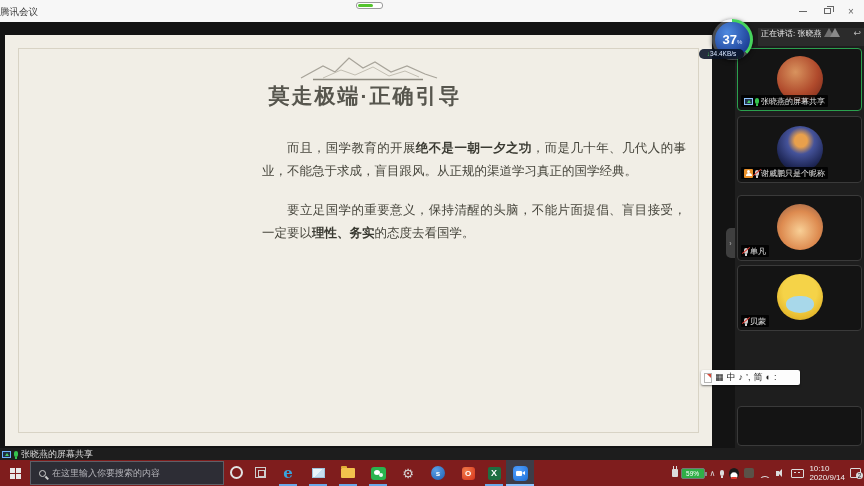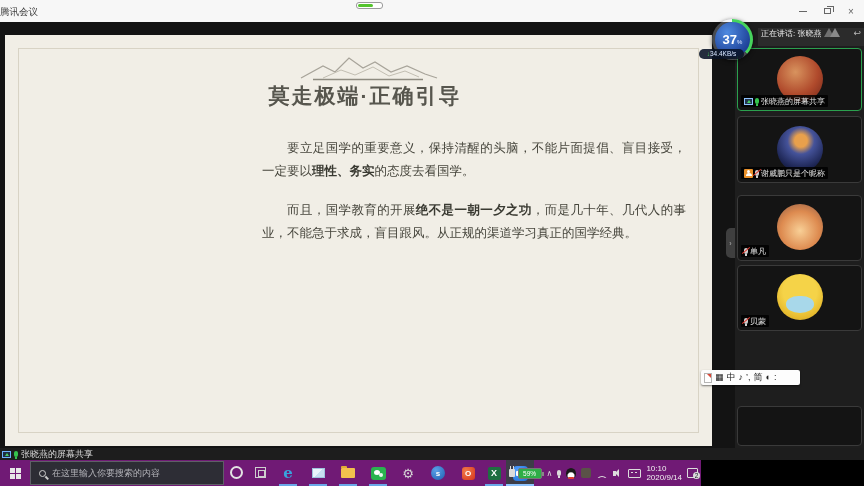--- a/index.html
+++ b/index.html
@@ -85,21 +85,21 @@
 
   
   .share-bar { position:absolute; left:0; top:448px; width:864px; height:12px; background:#1d1d1d;
     display:flex; align-items:center; gap:3px; padding:0 2px; z-index:6; }
   .share-screen-ic { width:9px; height:7px; border:1px solid #6db1ff; background:#1d2c42; position:relative; }
   .share-screen-ic:before { content:""; position:absolute; left:2px; top:1px; width:0; height:0;
     border-left:2px solid transparent; border-right:2px solid transparent; border-bottom:3px solid #4ad06a; }
   .share-bar .lbl { font-size:9px; color:#dcdcdc; }
 
   
-  .taskbar { position:absolute; left:0; top:460px; width:701px; height:26px; background:#701a75; z-index:7; }
+  .taskbar { position:absolute; left:0; top:460px; width:864px; height:26px; background:#7f1d1d; z-index:7; }
   .start-btn { position:absolute; left:0; top:0; width:30px; height:26px; display:flex; align-items:center; justify-content:center; }
   .win-logo { width:11px; height:11px; display:grid; grid-template-columns:5px 5px; grid-template-rows:5px 5px; gap:1px; }
   .win-logo i { background:#e8e8e8; }
   .search-box { position:absolute; left:30px; top:1px; width:194px; height:24px; background:#2d2d35; border:1px solid #5f5f67;
     display:flex; align-items:center; padding-left:8px; gap:6px; }
   .mag { width:7px; height:7px; border:1.5px solid #cfcfcf; border-radius:50%; position:relative; flex:0 0 auto; }
   .mag:after { content:""; position:absolute; left:5px; top:6px; width:4px; height:1.5px; background:#cfcfcf; transform:rotate(45deg); }
   .search-ph { font-size:9px; color:#b4b4ba; white-space:nowrap; }
   .cortana { position:absolute; left:230px; top:6px; width:13px; height:13px; border:2px solid #e3e3e3; border-radius:50%; }
   .taskview { position:absolute; left:255px; top:7px; width:11px; height:11px; border:1px solid #cfcfcf; position:absolute; }
@@ -174,22 +174,22 @@
 
     <div class="slide">
       <div class="slide-frame"></div>
       <svg class="mountain" viewBox="0 0 148 34">
         <polyline points="8,26 30,14 42,20 56,6 70,16 82,10 98,20 114,14 132,22 144,26" fill="none" stroke="#a8a49a" stroke-width="1.3"></polyline>
         <polyline points="30,26 48,18 62,23 80,15 96,24 112,19 126,25" fill="none" stroke="#c2beb2" stroke-width="1"></polyline>
         <line x1="20" y1="27.5" x2="130" y2="27.5" stroke="#8e8b80" stroke-width="1.4"></line>
       </svg>
       <div class="slide-title">莫走极端·正确引导</div>
       <div class="slide-body">
+        <p><span>而且，国学教育的开展</span><span class="b">绝不是一朝一夕之功</span><span>，而是几十年、几代人的事业，不能急于求成，盲目跟风。从正规的渠道学习真正的国学经典。</span></p>
         <p><span>要立足国学的重要意义，保持清醒的头脑，不能片面提倡、盲目接受，一定要以</span><span class="b">理性、务实</span><span>的态度去看国学。</span></p>
-        <p><span>而且，国学教育的开展</span><span class="b">绝不是一朝一夕之功</span><span>，而是几十年、几代人的事业，不能急于求成，盲目跟风。从正规的渠道学习真正的国学经典。</span></p>
       </div>
     </div>
   </div>
 
   <div class="netball">
     <div class="inner">
       <span class="pct">37</span>
       <span class="pct-sfx">%</span>
     </div>
   </div>

